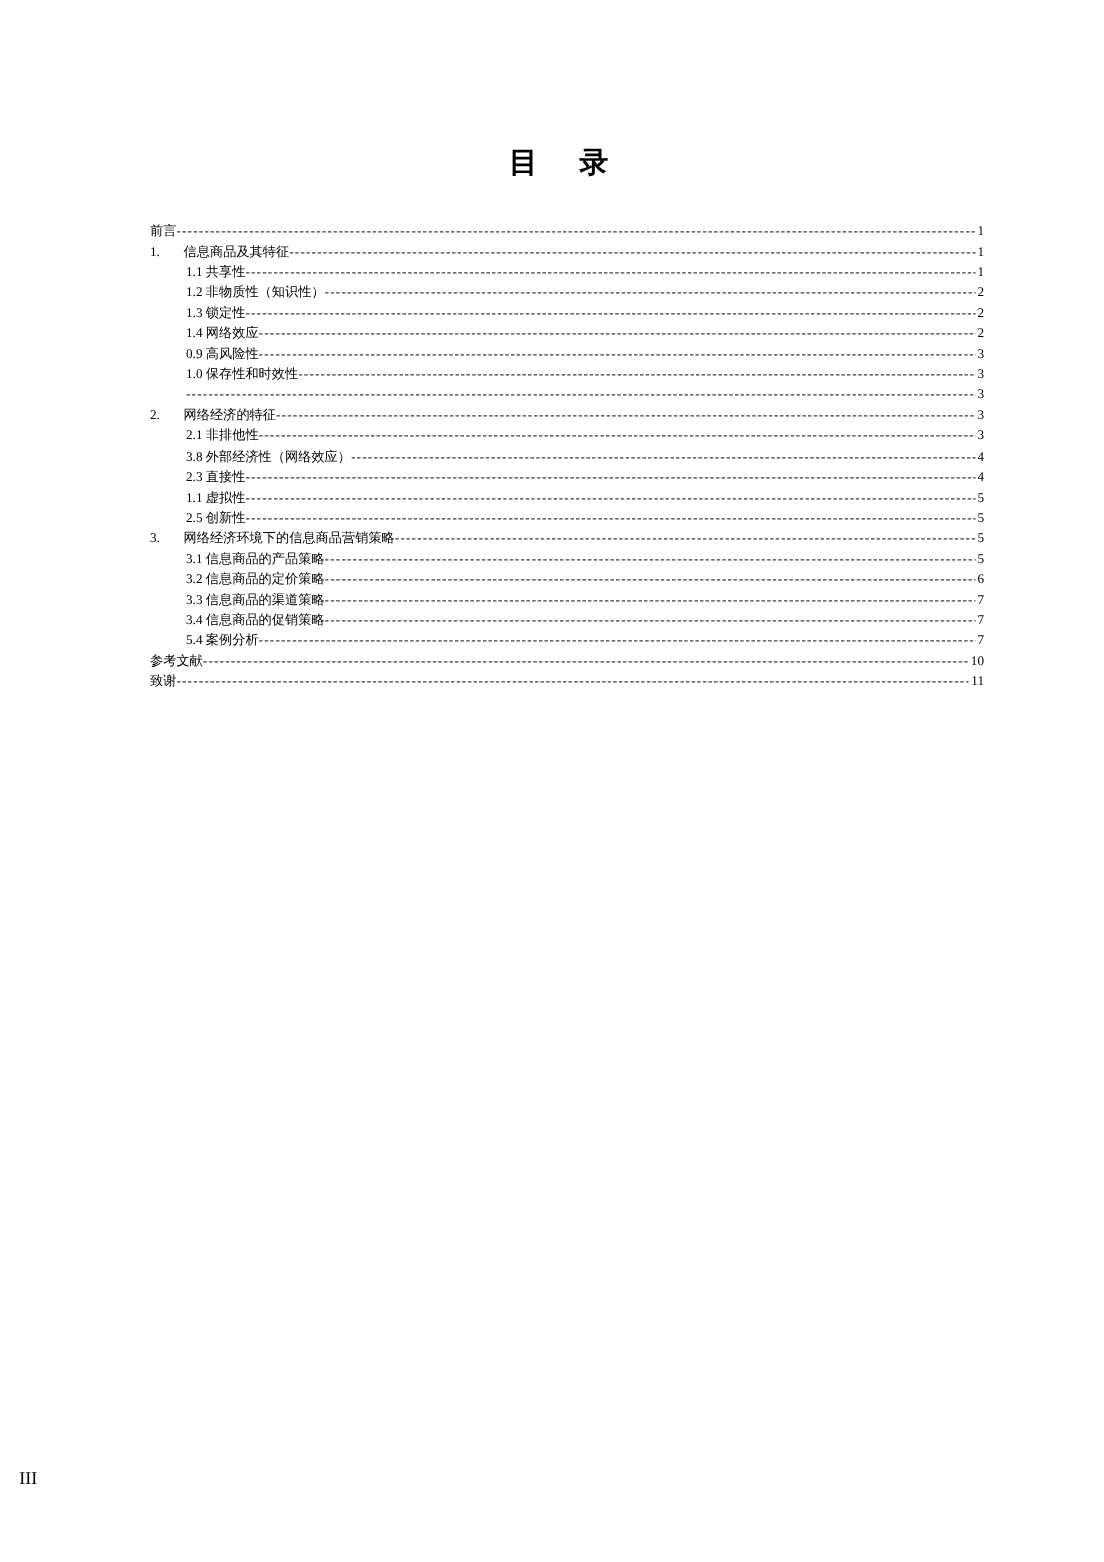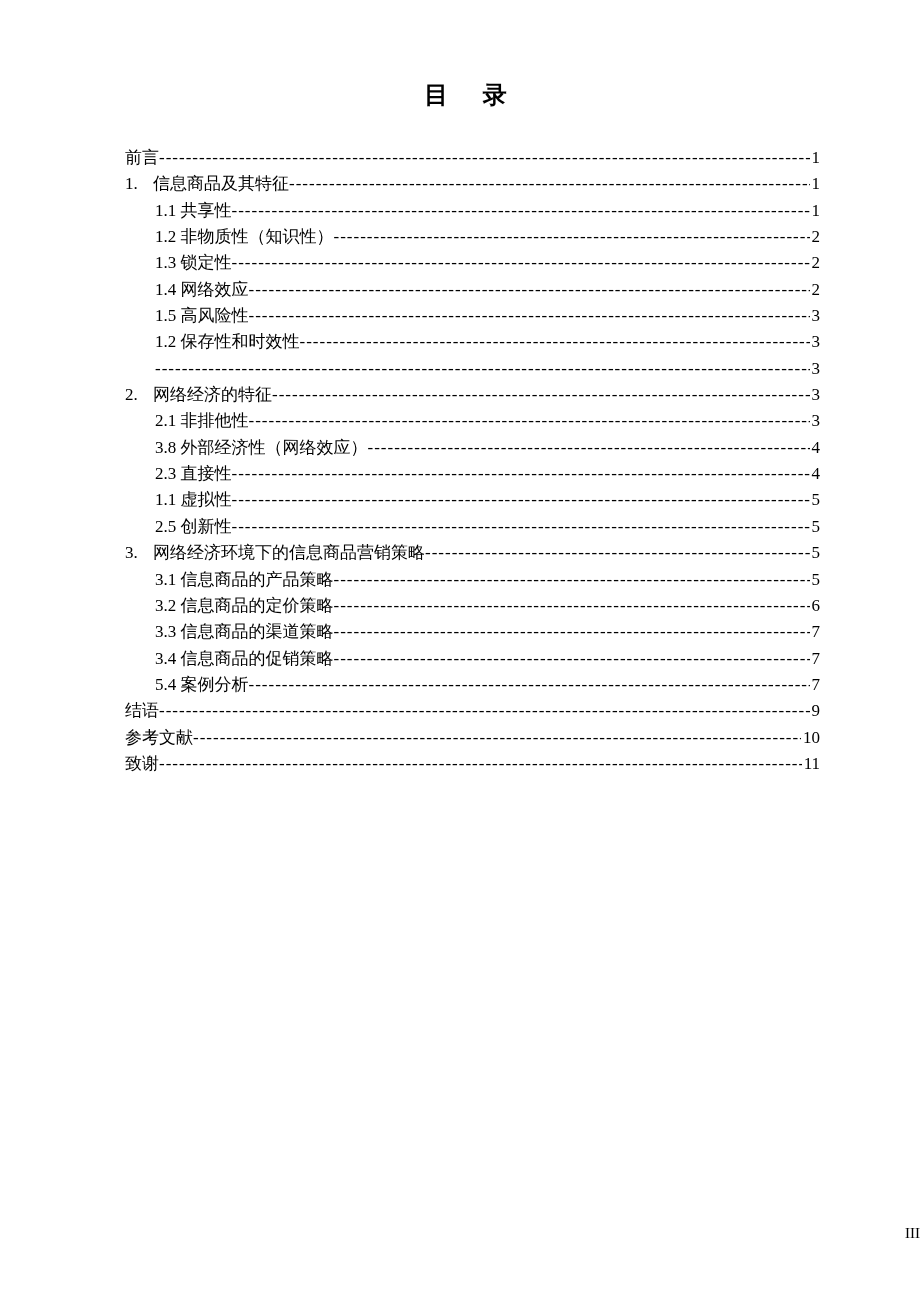--- a/index.html
+++ b/index.html
@@ -5,32 +5,32 @@
     * { margin: 0; padding: 0; box-sizing: border-box; }
     body {
       width: 920px;
       height: 1302px;
       background: #fff;
       font-family: "SimSun", "宋体", serif;
       color: #000;
       position: relative;
     }
     .page {
-      padding: 79px 100px 0 125px;
+      padding: 119px 100px 0 125px;
     }
     .title {
       text-align: center;
       font-size: 24px;
       font-weight: bold;
       letter-spacing: 14px;
       font-family: "SimHei", "黑体", sans-serif;
       margin-bottom: 34px;
     }
     .toc {
-      font-size: 17px;
+      font-size: 11px;
       line-height: 1.55;
     }
     .toc-row {
       display: flex;
       align-items: baseline;
       white-space: nowrap;
     }
     .toc-row .num {
       display: inline-block;
       min-width: 28px;
@@ -55,21 +55,21 @@
       padding-left: 2px;
     }
     .toc-row.lvl0 { padding-left: 0; }
     .toc-row.lvl1 { padding-left: 0; }
     .toc-row.lvl2 { padding-left: 30px; }
     .footer-page {
       position: absolute;
       bottom: 60px;
       left: 0;
       width: 100%;
-      text-align: right;
+      text-align: left;
       font-family: "Times New Roman", serif;
       font-size: 15px;
       padding-left: 16px;
     }
   </style>
 </head>
 <body>
 
 <div class="page">
   <div class="title">目 录</div>
@@ -99,26 +99,26 @@
         <span class="label">1.3 锁定性</span>
         <span class="leader"></span>
         <span class="page-no">2</span>
       </div>
       <div class="toc-row lvl2">
         <span class="label">1.4 网络效应</span>
         <span class="leader"></span>
         <span class="page-no">2</span>
       </div>
       <div class="toc-row lvl2">
-        <span class="label">1.5 高风险性</span>
+        <span class="label">0.9 高风险性</span>
         <span class="leader"></span>
         <span class="page-no">3</span>
       </div>
       <div class="toc-row lvl2">
-        <span class="label">1.2 保存性和时效性</span>
+        <span class="label">1.0 保存性和时效性</span>
         <span class="leader"></span>
         <span class="page-no">3</span>
       </div>
       <div class="toc-row lvl2">
         <span class="leader"></span>
         <span class="page-no">3</span>
       </div>
       <div class="toc-row lvl1">
         <span class="num">2.</span>
         <span class="label">网络经济的特征 </span>
@@ -175,25 +175,20 @@
         <span class="label">3.4 信息商品的促销策略</span>
         <span class="leader"></span>
         <span class="page-no">7</span>
       </div>
       <div class="toc-row lvl2">
         <span class="label">5.4  案例分析 </span>
         <span class="leader"></span>
         <span class="page-no">7</span>
       </div>
       <div class="toc-row lvl0">
-        <span class="label">结语 </span>
-        <span class="leader"></span>
-        <span class="page-no">9</span>
-      </div>
-      <div class="toc-row lvl0">
         <span class="label">参考文献</span>
         <span class="leader"></span>
         <span class="page-no">10</span>
       </div>
       <div class="toc-row lvl0">
         <span class="label">致谢</span>
         <span class="leader"></span>
         <span class="page-no">11</span>
       </div>
     </div>

